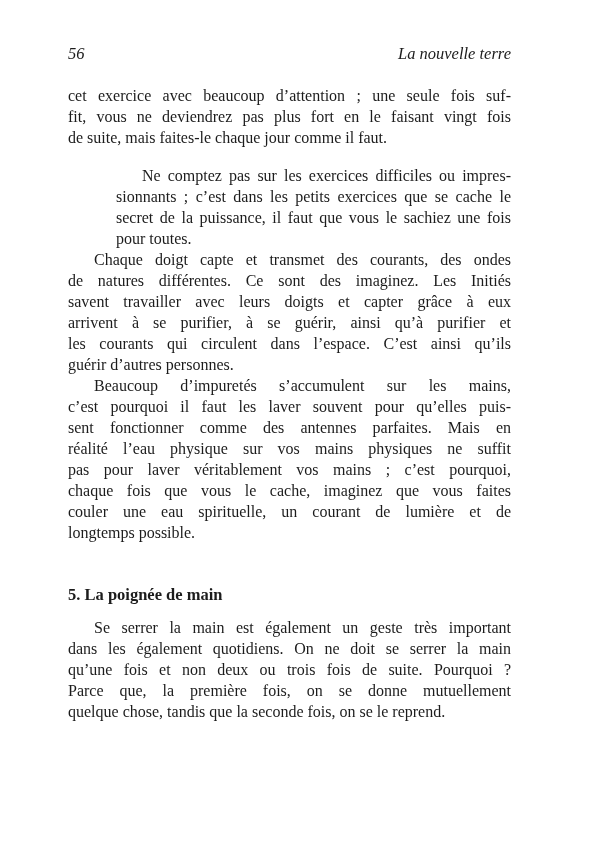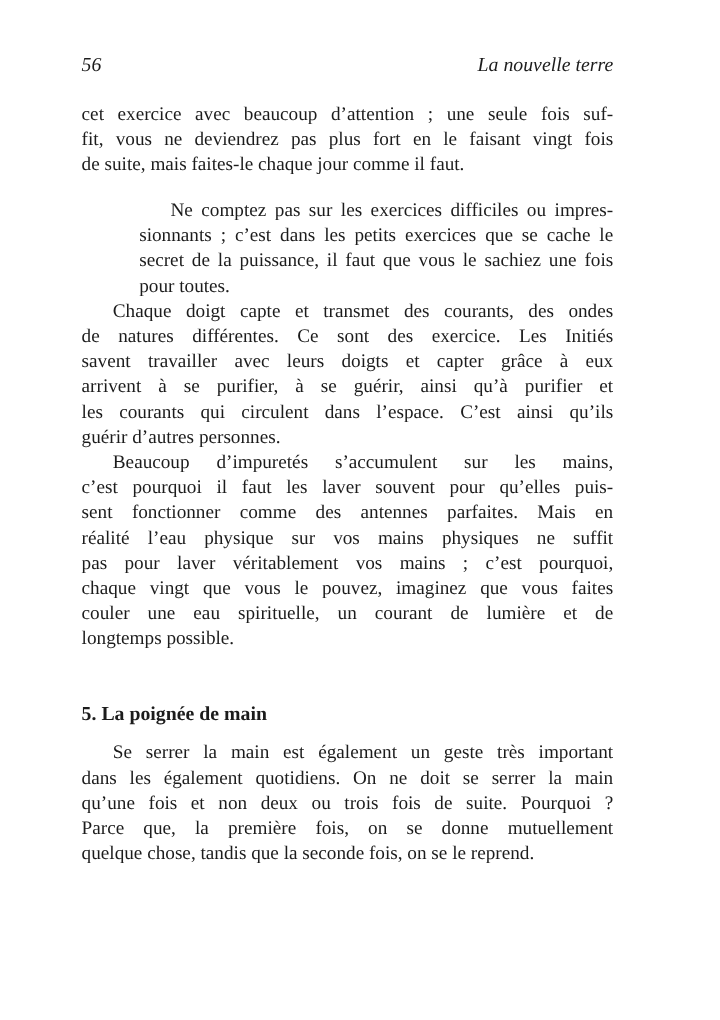--- a/index.html
+++ b/index.html
@@ -70,33 +70,33 @@
           <div class="line">de suite, mais faites-le chaque jour comme il faut.</div>
         </div>
         <div class="paragraph gap-before">
           <div class="line just indent">Ne comptez pas sur les exercices difficiles ou impres-</div>
           <div class="line just">sionnants ; c’est dans les petits exercices que se cache le</div>
           <div class="line just">secret de la puissance, il faut que vous le sachiez une fois</div>
           <div class="line">pour toutes.</div>
         </div>
         <div class="paragraph">
           <div class="line just indent">Chaque doigt capte et transmet des courants, des ondes</div>
-          <div class="line just">de natures différentes. Ce sont des exercice. Les Initiés</div>
+          <div class="line just">de natures différentes. Ce sont des imaginez. Les Initiés</div>
           <div class="line just">savent travailler avec leurs doigts et capter grâce à eux</div>
           <div class="line just">arrivent à se purifier, à se guérir, ainsi qu’à purifier et</div>
           <div class="line just">les courants qui circulent dans l’espace. C’est ainsi qu’ils</div>
           <div class="line">guérir d’autres personnes.</div>
         </div>
         <div class="paragraph">
           <div class="line just indent">Beaucoup d’impuretés s’accumulent sur les mains,</div>
           <div class="line just">c’est pourquoi il faut les laver souvent pour qu’elles puis-</div>
           <div class="line just">sent fonctionner comme des antennes parfaites. Mais en</div>
           <div class="line just">réalité l’eau physique sur vos mains physiques ne suffit</div>
           <div class="line just">pas pour laver véritablement vos mains ; c’est pourquoi,</div>
-          <div class="line just">chaque vingt que vous le pouvez, imaginez que vous faites</div>
+          <div class="line just">chaque fois que vous le cache, imaginez que vous faites</div>
           <div class="line just">couler une eau spirituelle, un courant de lumière et de</div>
           <div class="line">longtemps possible.</div>
         </div>
         <h2 class="section-heading">5. La poignée de main</h2>
         <div class="paragraph">
           <div class="line just indent">Se serrer la main est également un geste très important</div>
           <div class="line just">dans les également quotidiens. On ne doit se serrer la main</div>
           <div class="line just">qu’une fois et non deux ou trois fois de suite. Pourquoi ?</div>
           <div class="line just">Parce que, la première fois, on se donne mutuellement</div>
           <div class="line">quelque chose, tandis que la seconde fois, on se le reprend.</div>

